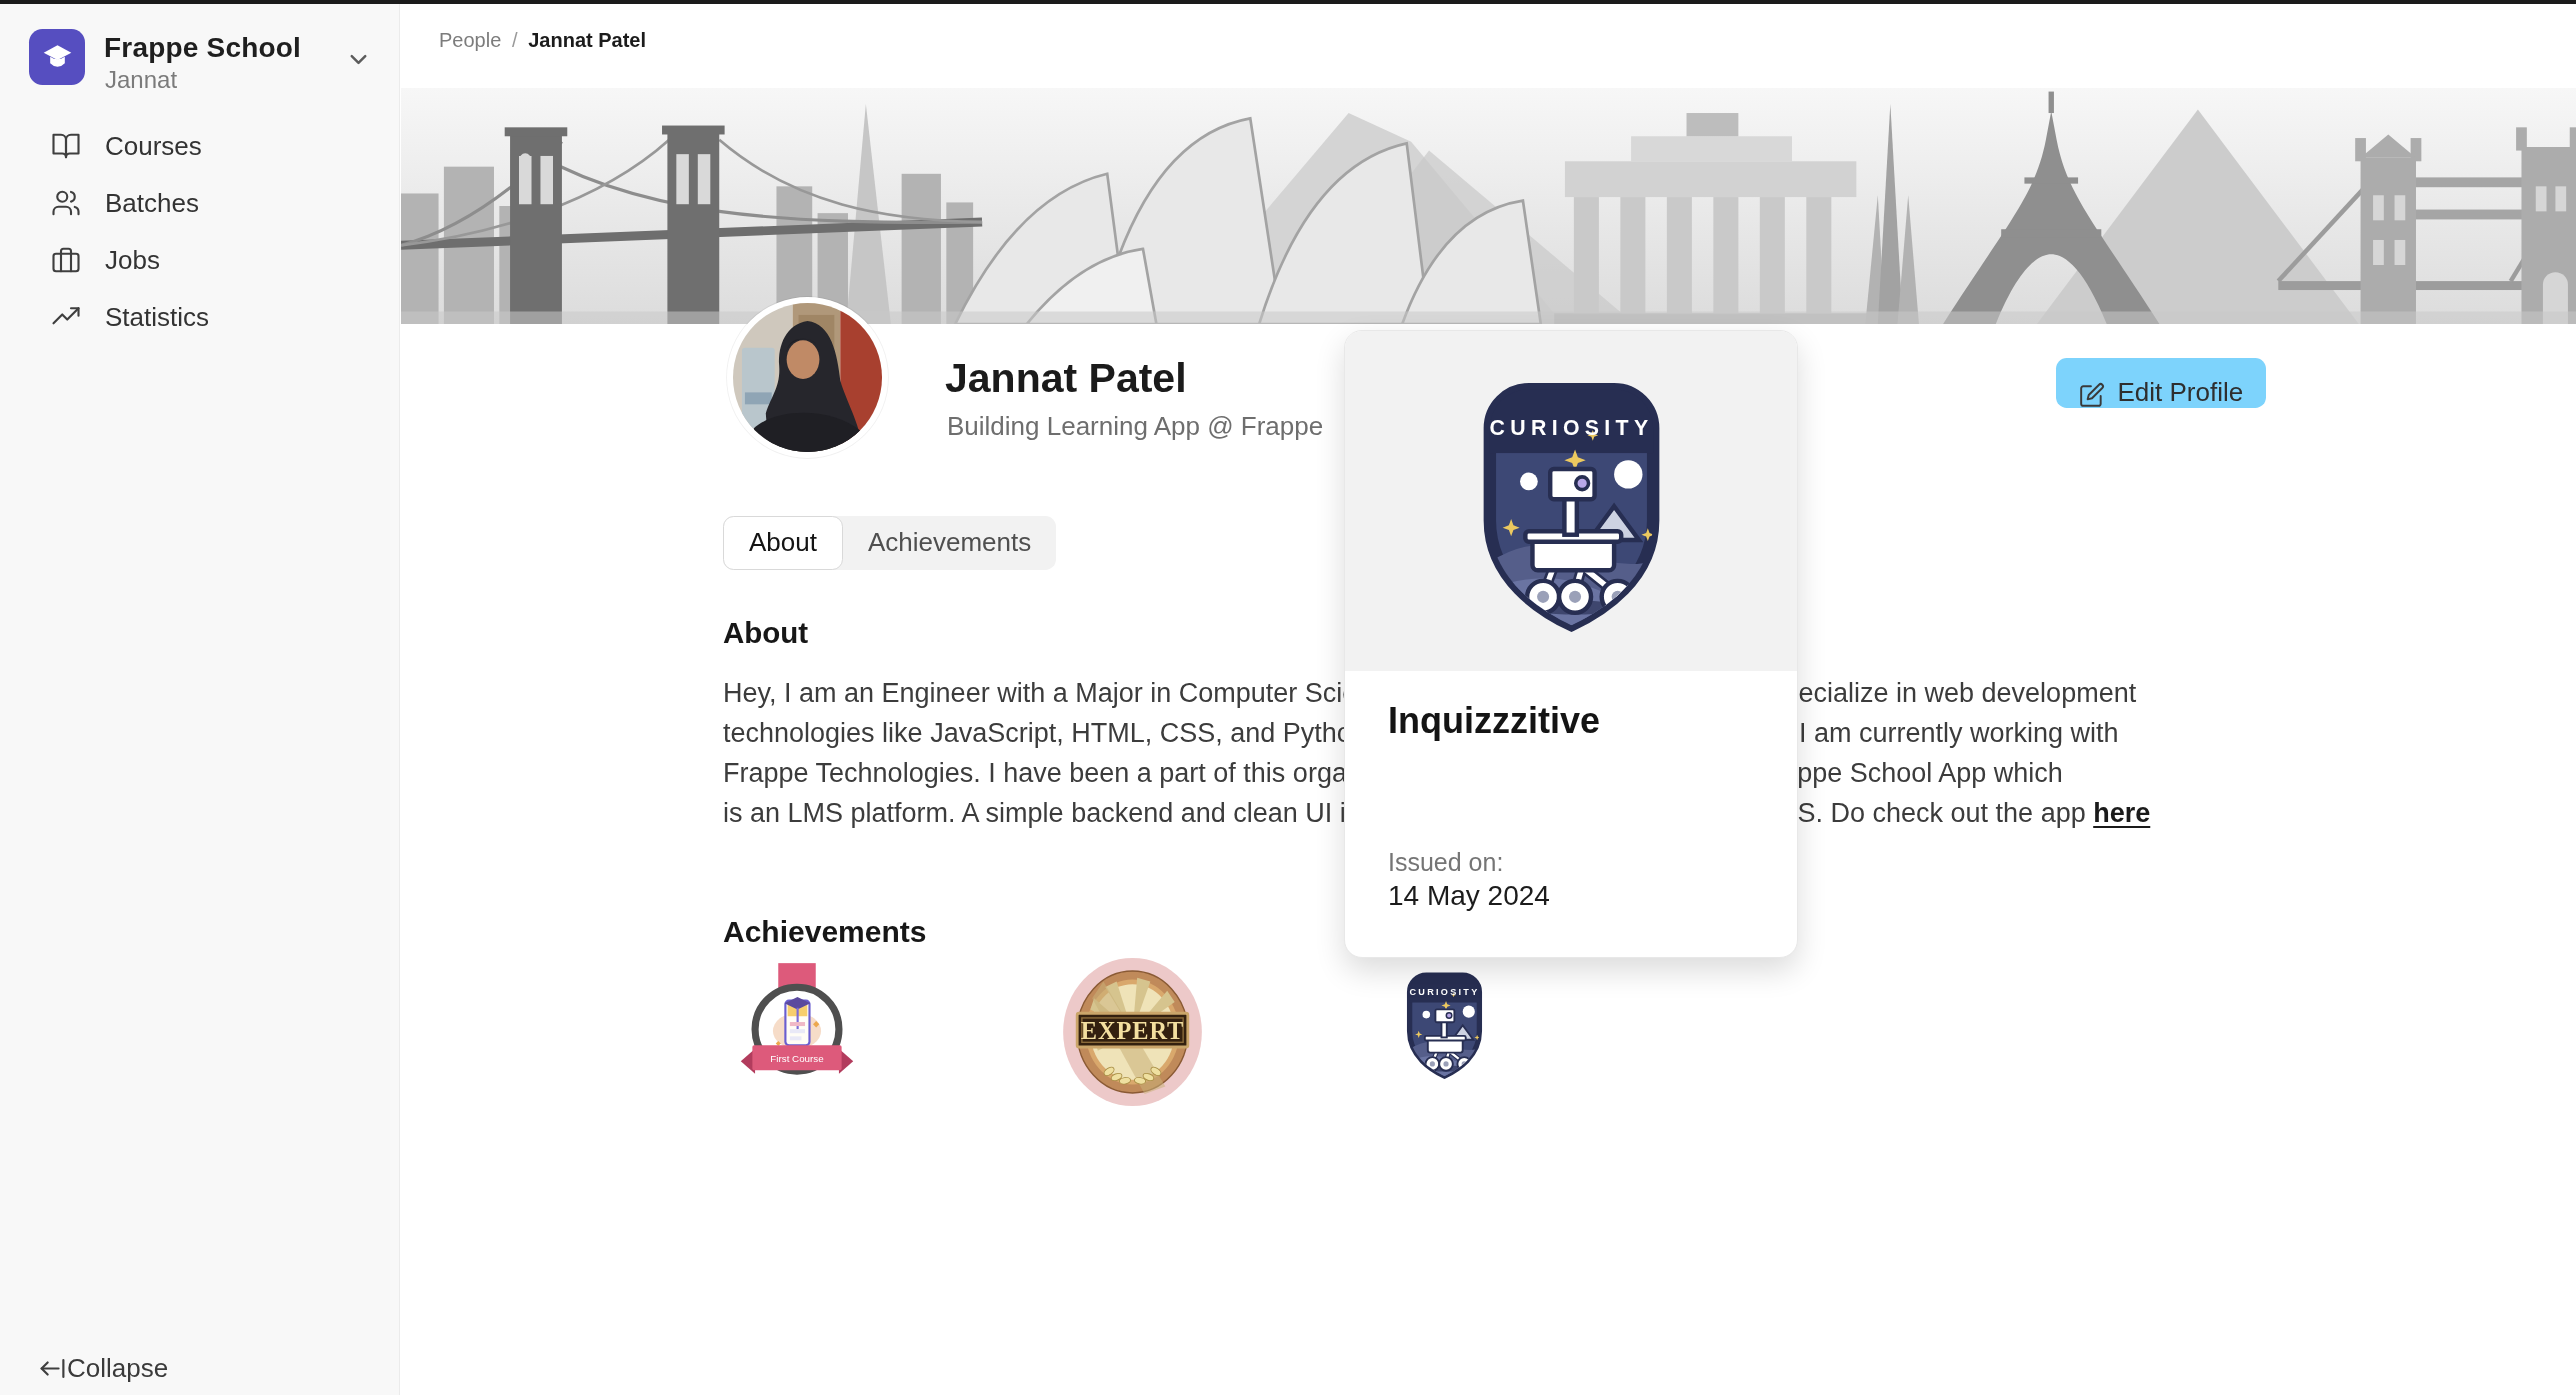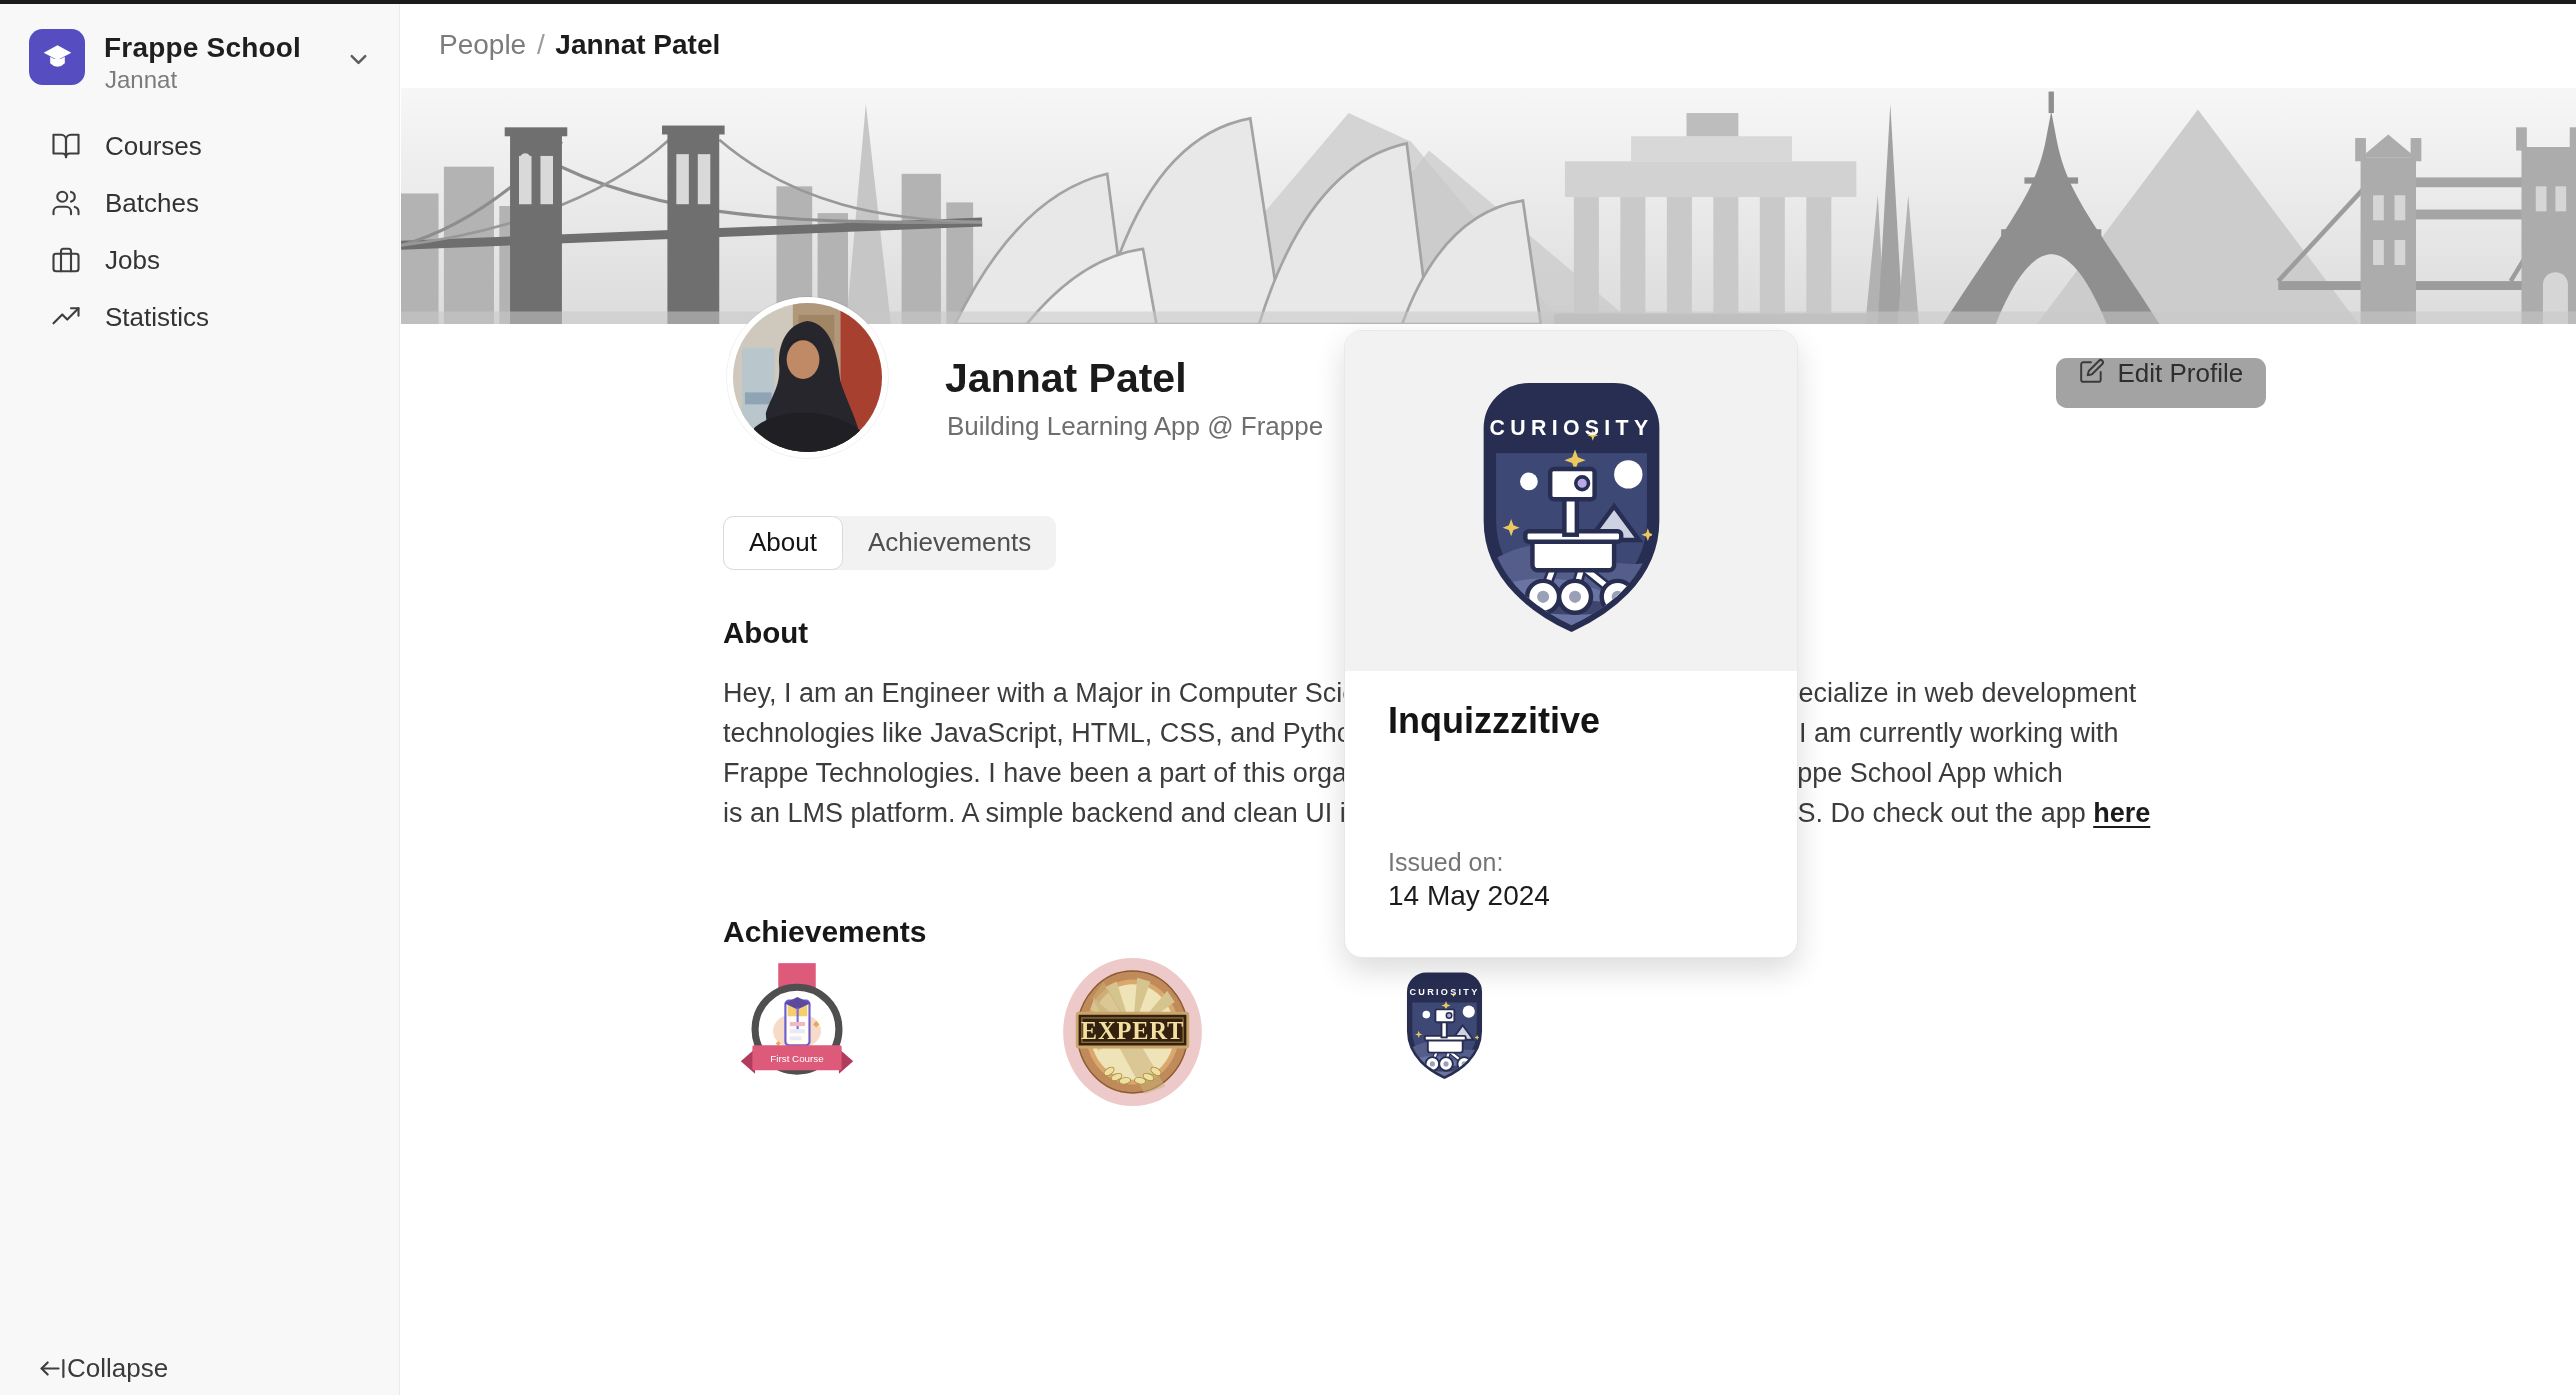--- a/index.html
+++ b/index.html
@@ -21,35 +21,35 @@
   .sb-nav { position:absolute; left:0; top:114px; width:400px; }
   .sb-item { display:flex; align-items:center; height:57px; padding-left:51px; cursor:pointer; }
   .sb-item .ic { width:30px; height:30px; color:#3f3f3f; flex:0 0 auto; }
   .sb-item .lbl { margin-left:24px; font-size:26px; color:#333333; }
   .sb-collapse { position:absolute; left:0; top:1338px; width:400px; height:54px; display:flex; align-items:center; padding-left:38px; cursor:pointer; color:#3f3f3f; }
   .sb-collapse .ic { width:29px; height:29px; }
   .sb-collapse .lbl { font-size:26px; color:#3a3a3a; }
 
   
   .main { left:401px; top:3.6px; width:2175px; height:1392px; background:#ffffff; }
-  .breadcrumb { position:absolute; left:38px; top:25px; font-size:28px; display:flex; gap:10.7px; align-items:baseline; }
+  .breadcrumb { position:absolute; left:38px; top:25px; font-size:20px; display:flex; gap:10.7px; align-items:baseline; }
   .bc-section { color:#7c7c7c; cursor:pointer; }
   .bc-sep { color:#9a9a9a; }
   .bc-current { color:#1c1c1c; font-weight:600; }
 
   .banner { position:absolute; left:0; top:84px; width:2175px; height:236px; overflow:hidden; background:#e9e9e9; }
   .banner svg { display:block; width:100%; height:100%; }
 
   .avatar { position:absolute; left:326px; top:293px; width:161px; height:161px; border-radius:50%; background:#fff; border:6.3px solid #ffffff; overflow:hidden; box-shadow:0 0 0 0.9px rgba(0,0,0,.06); }
   .avatar svg { display:block; width:100%; height:100%; }
 
   .p-name { position:absolute; left:544px; top:351px; font-size:41px; font-weight:700; color:#1b1b1b; }
   .p-headline { position:absolute; left:546px; top:407px; font-size:26px; color:#6e6e6e; }
 
-  .edit-btn { position:absolute; left:1655px; top:354px; height:50px; padding:0 23px; background:#a3a3a3; border-radius:10.7px; display:flex; align-items:flex-start; gap:12.5px; cursor:pointer; }
+  .edit-btn { position:absolute; left:1655px; top:354px; height:50px; padding:0 23px; background:#7dd3fc; border-radius:10.7px; display:flex; align-items:flex-end; gap:12.5px; cursor:pointer; }
   .edit-btn .ic { width:26px; height:26px; color:#3a3a3a; }
   .edit-btn .lbl { font-size:26px; color:#2e2e2e; font-weight:500; }
 
   .tabs { position:absolute; left:322px; top:512px; height:54px; background:#f2f2f2; border-radius:10.7px; display:flex; align-items:stretch; }
   .tab { display:flex; align-items:center; padding:0 25px; font-size:26px; color:#4f4f4f; cursor:pointer; border-radius:10.7px; }
   .tab.active { background:#ffffff; border:0.9px solid #d9d9d9; color:#141414; }
 
   .about-h { position:absolute; left:322px; top:612px; font-size:29.5px; font-weight:700; color:#171717; }
   .about-p { position:absolute; left:322px; top:669px; width:1538px; font-size:27px; color:#3c3c3c; }
   .about-p .ln { white-space:nowrap; height:40px; line-height:40px; overflow:hidden; }

